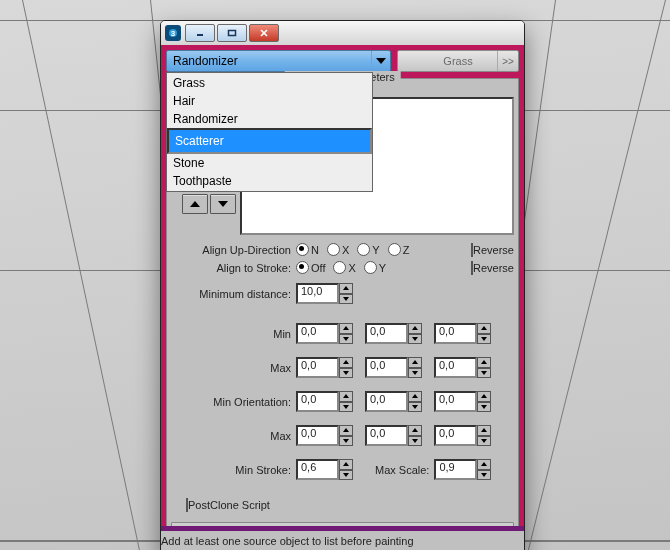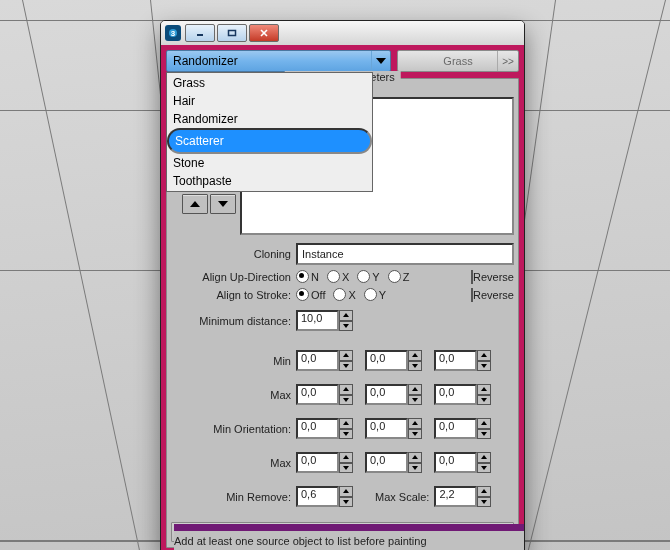--- a/index.html
+++ b/index.html
@@ -40,21 +40,21 @@
     width:120px;border:1px solid #8a8a8a;background:linear-gradient(#e6e6e6,#c6c6c6);
     display:flex;align-items:center;justify-content:center;color:#6a6a6a;border-radius:2px;position:relative;
   }
   .paintbtn .pp{position:absolute;right:0;top:0;bottom:0;width:20px;border-left:1px solid #aaa;display:flex;align-items:center;justify-content:center;font-size:10px;color:#666;}
   
   .droplist{
     position:absolute;left:5px;top:27px;width:205px;background:#eee;border:1px solid #666;
     z-index:5;padding:1px 0;
   }
   .droplist .it{padding:2px 6px;font-size:12px;color:#000;}
-  .droplist .it.sel{background:#1e90ff;color:#fff;border-radius:13px;}
+  .droplist .it.sel{background:#1e90ff;color:#fff;}
   
   .panel{
     margin-top:6px;border:1px solid #8a8a8a;padding:8px 4px 4px 4px;position:relative;border-radius:1px;height:456px;
     background:#c0c0c0;
   }
   .panel .legend{position:absolute;top:-8px;left:50%;transform:translateX(-50%);background:#c0c0c0;padding:0 6px;font-size:11px;}
   
   .srcrow{display:flex;gap:4px;margin-top:10px;}
   .srcbtns{width:65px;display:flex;flex-direction:column;gap:2px;align-items:flex-end;margin-top:53px;}
   .btn{background:#c0c0c0;border:1px solid #555;height:18px;min-width:50px;display:flex;align-items:center;justify-content:center;font-size:11px;border-radius:1px;box-shadow:0 1px 0 #ddd inset;}
@@ -71,21 +71,21 @@
   .rdot{width:11px;height:11px;border-radius:50%;background:#fff;border:1px solid #555;position:relative;}
   .rdot.on::after{content:"";position:absolute;left:2px;top:2px;width:5px;height:5px;border-radius:50%;background:#000;}
   .chk{width:12px;height:12px;border:1px solid #555;background:#fff;}
   .spin{display:flex;align-items:center;height:29px;}
   .spin .val{width:33px;height:17px;border:2px inset #888;background:#fff;text-align:left;padding:0 3px;font-size:11px;line-height:13px;}
   .spin .sbtns{display:flex;flex-direction:column;}
   .sb{width:12px;height:8.5px;background:#c0c0c0;border:1px solid #555;display:flex;align-items:center;justify-content:center;}
   .sb svg{display:block;}
   .triple{display:flex;gap:12px;}
   .bigbar{margin-top:6px;height:18px;background:linear-gradient(#d0d0d0,#c2c2c2);border:1px solid #888;border-radius:1px;}
-  .status{position:absolute;left:0;right:0;bottom:0;height:20px;background:#c0c0c0;border-top:7px solid #701a75;font-size:11px;padding-left:0;line-height:20px;margin-left:13px;}
+  .status{position:absolute;left:0;right:0;bottom:0;height:20px;background:#c0c0c0;border-top:5px solid #701a75;font-size:11px;padding-left:0;line-height:20px;}
 </style>
 </head>
 <body>
 
 <div class="floor-line" style="left:0;top:20px;width:670px;height:1px;"></div>
 <div class="floor-line" style="left:0;top:110px;width:670px;height:1px;"></div>
 <div class="floor-line" style="left:0;top:270px;width:670px;height:1px;"></div>
 <div class="floor-line" style="left:0;top:540px;width:670px;height:2px;"></div>
 <div class="floor-line" style="left:22px;top:0;width:1px;height:550px;transform:skewX(12deg);transform-origin:top;"></div>
 <div class="floor-line" style="left:150px;top:0;width:1px;height:550px;transform:skewX(6deg);transform-origin:top;"></div>
@@ -160,26 +160,20 @@
                 <svg width="10" height="6">
                   <polygon points="0,0 10,0 5,6" fill="#000"></polygon>
                 </svg>
               </div>
           </div>
         </div>
         <div class="srclist"></div>
       </div>
 
       <div class="rows">
-        <div class="row">
-          <div class="lbl">Cloning</div>
-          <div class="sel">
-              <span>Instance</span>
-            </div>
-        </div>
 
         <div class="row">
           <div class="lbl">Align Up-Direction</div>
           <div class="radio">
             <div class="r">
                 <span class="rdot on"></span>
                 <span>N</span>
               </div>
             <div class="r">
                 <span class="rdot"></span>
@@ -435,55 +429,59 @@
                     <svg width="6" height="4">
                       <polygon points="0,0 6,0 3,4"></polygon>
                     </svg>
                   </div>
                 </div>
               </div>
           </div>
         </div>
 
         <div class="row">
-          <div class="lbl">Min Remove:</div>
+          <div class="lbl">Min Stroke:</div>
           <div class="spin">
               <div class="val">0,6</div>
               <div class="sbtns">
                 <div class="sb">
                   <svg width="6" height="4">
                     <polygon points="3,0 6,4 0,4"></polygon>
                   </svg>
                 </div>
                 <div class="sb">
                   <svg width="6" height="4">
                     <polygon points="0,0 6,0 3,4"></polygon>
                   </svg>
                 </div>
               </div>
             </div>
           <div style="width:12px"></div>
           <div>Max Scale:</div>
           <div class="spin">
-              <div class="val">2,2</div>
+              <div class="val">0,9</div>
               <div class="sbtns">
                 <div class="sb">
                   <svg width="6" height="4">
                     <polygon points="3,0 6,4 0,4"></polygon>
                   </svg>
                 </div>
                 <div class="sb">
                   <svg width="6" height="4">
                     <polygon points="0,0 6,0 3,4"></polygon>
                   </svg>
                 </div>
               </div>
             </div>
         </div>
 
+        <div class="row" style="margin-top:10px;">
+          <div style="width:10px"></div>
+          <div class="r"><span class="chk"></span><span>PostClone Script</span></div>
+        </div>
         <div class="bigbar"></div>
       </div>
     </div>
 
     <div class="droplist">
         <div class="it">Grass</div>
         <div class="it">Hair</div>
         <div class="it">Randomizer</div>
         <div class="it sel">Scatterer</div>
         <div class="it">Stone</div>

